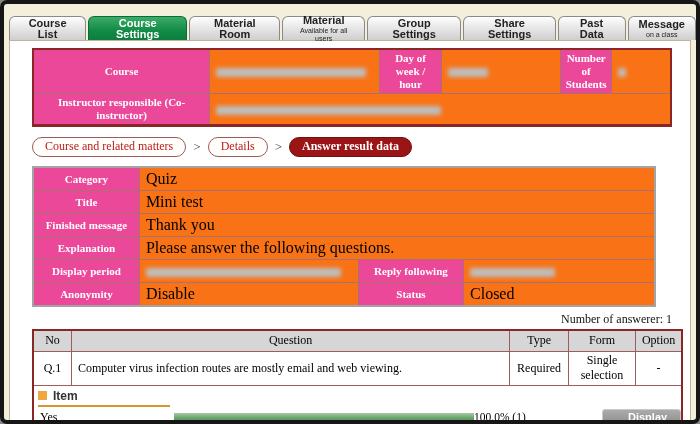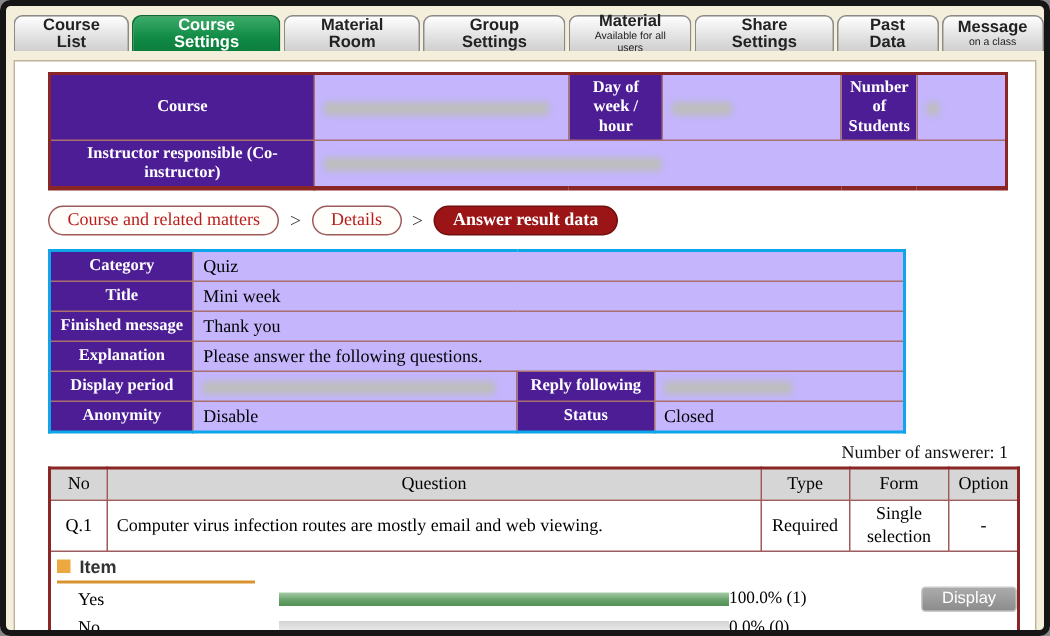--- a/index.html
+++ b/index.html
@@ -13,21 +13,21 @@
     background: #f4efdb;
     border: 4px solid #161616;
     border-radius: 7px;
     overflow: hidden;
     position: relative;
   }
   
   .tabbar {
     height: 36px;
     display: flex;
-    align-items: center;
+    align-items: flex-end;
     gap: 2px;
     padding-left: 5px;
   }
   .tab {
     height: 24px;
     border: 1px solid #8a8a8a;
     border-bottom: none;
     border-radius: 6px 6px 0 0;
     background: linear-gradient(#fefefe, #e8e8e8 45%, #cfcfcf);
     font-family: "Liberation Sans", sans-serif;
@@ -66,31 +66,31 @@
   table { border-collapse: collapse; }
   
   .course-table {
     width: 640px;
     margin: 3px 0 0 8px;
     border: 2px solid #8b2626;
     border-bottom-width: 3px;
   }
   .course-table td { border: 1px solid #aa6f6f; }
   td.redlbl {
-    background: #4c1d95;
+    background: #ec4899;
     color: #fff;
     font-weight: bold;
     font-size: 11px;
     text-align: center;
     padding: 2px 4px;
     line-height: 13px;
   }
   td.val {
-    background: #c4b5fd;
-    font-size: 12px;
+    background: #f97316;
+    font-size: 16px;
     padding: 2px 6px;
   }
   .course-table tr:first-child td { height: 28px; }
   .course-table tr:last-child td { height: 32px; }
   .redacted {
     display: inline-block;
     height: 9px;
     border-radius: 2px;
     background: #bdbdbd;
     filter: blur(2px);
@@ -116,23 +116,23 @@
   }
   .crumb.active {
     background: #9b1416;
     border-color: #70100f;
     color: #fff;
     font-weight: bold;
   }
   .crumb-sep { font-size: 13px; color: #444; }
   
   .details-table {
-    width: 572px;
+    width: 624px;
     margin: 9px 0 0 8px;
-    border: 2px solid #0ea5e9;
+    border: 2px solid #a3a3a3;
   }
   .details-table td { border: 1px solid #aa6f6f; height: 20px; }
   
   .answer-count {
     width: 640px;
     margin: 5px 0 2px 8px;
     text-align: right;
     font-size: 12px;
     color: #111;
   }
@@ -166,69 +166,68 @@
     font-weight: bold;
     font-size: 12px;
     color: #333;
   }
   .item-bullet { width: 9px; height: 9px; background: #eda93f; display: inline-block; }
   .item-row {
     display: flex;
     align-items: center;
     height: 17px;
     margin-top: 2px;
-    margin-left: 12px;
   }
   .item-label { width: 140px; font-size: 12px; padding-left: 6px; }
   .bar-track {
     width: 300px; height: 9px;
     background: linear-gradient(#d4d4d4, #efefef);
     display: inline-block;
     position: relative;
   }
   .bar-fill {
     display: block; height: 9px; width: 0;
     background: linear-gradient(#a6cba7, #68a36b 55%, #549055);
   }
   .item-pct { width: 92px; text-align: left; font-size: 11.5px; }
   .display-btn {
     margin-left: 36px;
     background: linear-gradient(#ababab, #8c8c8c);
     border: 1px solid #c9c9c9;
     border-radius: 3px;
     color: #fff;
     font-family: "Liberation Sans", sans-serif;
-    font-weight: normal;
+    font-weight: bold;
     font-size: 11px;
-    padding: 1px 13px 2px 13px;
+    padding: 1px 13px 2px 25px;
     cursor: pointer;
   }
 </style>
 </head>
 <body>
 
 <div class="window">
 
   <div class="tabbar">
     <div class="tab">
         <span>Course List</span>
       </div>
     <div class="tab active">
         <span>Course Settings</span>
       </div>
     <div class="tab">
         <span>Material Room</span>
       </div>
     <div class="tab">
-        <span>Group Settings</span>
-      </div>
-    <div class="tab">
       <span>Material</span>
       <span class="sub">Available for all users</span>
     </div>
+    <div class="tab">
+        <span>Group Settings</span>
+      </div>
     <div class="tab">
         <span>Share Settings</span>
       </div>
     <div class="tab">
         <span>Past Data</span>
       </div>
     <div class="tab">
       <span>Message</span>
       <span class="sub">on a class</span>
     </div>
@@ -268,21 +267,21 @@
           <col style="width:110px">
           <col style="width:200px">
         </colgroup>
       <tbody>
           <tr>
         <td class="redlbl">Category</td>
         <td class="val" colspan="3">Quiz</td>
       </tr>
       <tr>
         <td class="redlbl">Title</td>
-        <td class="val" colspan="3">Mini week</td>
+        <td class="val" colspan="3">Mini test</td>
       </tr>
       <tr>
         <td class="redlbl">Finished message</td>
         <td class="val" colspan="3">Thank you</td>
       </tr>
       <tr>
         <td class="redlbl">Explanation</td>
         <td class="val" colspan="3">Please answer the following questions.</td>
       </tr>
       <tr>

